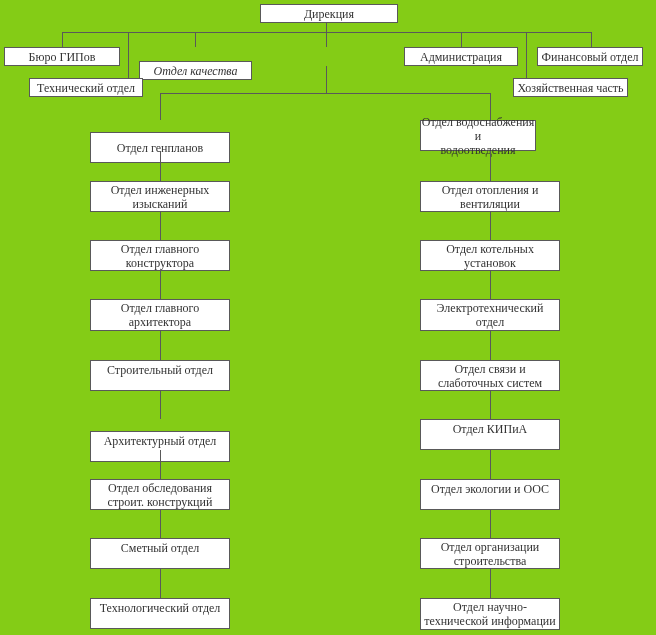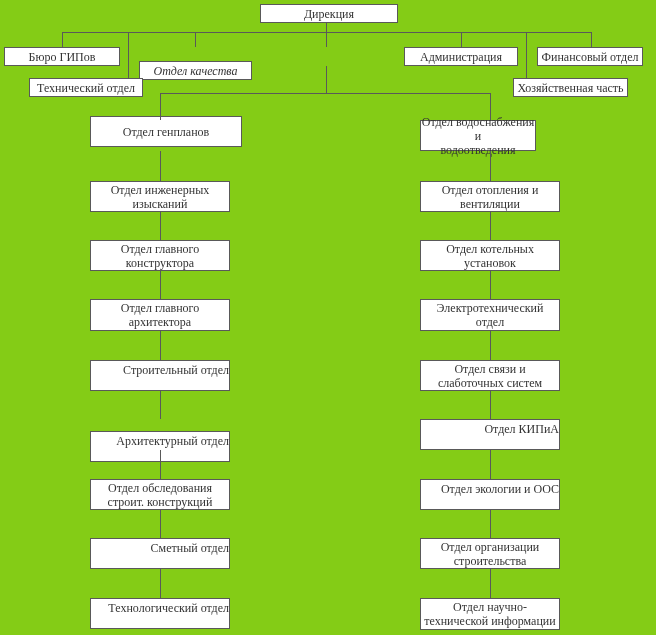--- a/index.html
+++ b/index.html
@@ -18,21 +18,21 @@
     color:#333333;
     font-size:12px;
     line-height:14px;
     text-align:center;
     white-space:pre-line;
   }
   .vc{ 
     display:flex;align-items:center;justify-content:center;
   }
   .vt{ 
-    display:block;padding-top:2px;text-align:right;
+    display:block;padding-top:2px;
   }
   .small{ 
     display:flex;align-items:center;justify-content:center;
     height:19px;
   }
   .line{
     position:absolute;
     background:#595959;
   }
 </style>
@@ -44,21 +44,21 @@
   <div class="node small" style="left:260px;top:4px;width:138px;">Дирекция</div>
 
   <div class="node small" style="left:4px;top:47px;width:116px;">Бюро ГИПов</div>
   <div class="node small" style="left:139px;top:61px;width:113px;font-style:italic;">Отдел качества</div>
   <div class="node small" style="left:404px;top:47px;width:114px;">Администрация</div>
   <div class="node small" style="left:537px;top:47px;width:106px;">Финансовый отдел</div>
 
   <div class="node small" style="left:29px;top:78px;width:114px;">Технический отдел</div>
   <div class="node small" style="left:513px;top:78px;width:115px;">Хозяйственная часть</div>
 
-  <div class="node vc" style="left:90px;top:116px;width:152px;height:31px;">Отдел генпланов</div>
+  <div class="node vc" style="left:90px;top:132px;width:140px;height:31px;">Отдел генпланов</div>
   <div class="node vc" style="left:90px;top:181px;width:140px;height:31px;">Отдел инженерных
 изысканий</div>
   <div class="node vc" style="left:90px;top:240px;width:140px;height:31px;">Отдел главного
 конструктора</div>
   <div class="node vc" style="left:90px;top:299px;width:140px;height:32px;">Отдел главного
 архитектора</div>
   <div class="node vt" style="left:90px;top:360px;width:140px;height:31px;">Строительный отдел</div>
   <div class="node vt" style="left:90px;top:419px;width:140px;height:31px;margin-top:12px;">Архитектурный отдел</div>
   <div class="node vc" style="left:90px;top:479px;width:140px;height:31px;">Отдел обследования
 строит. конструкций</div>

